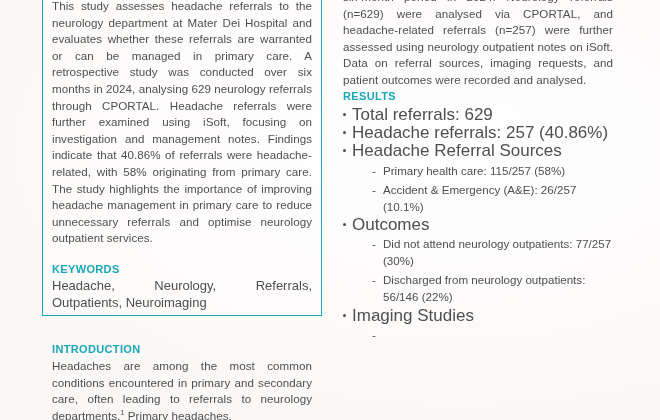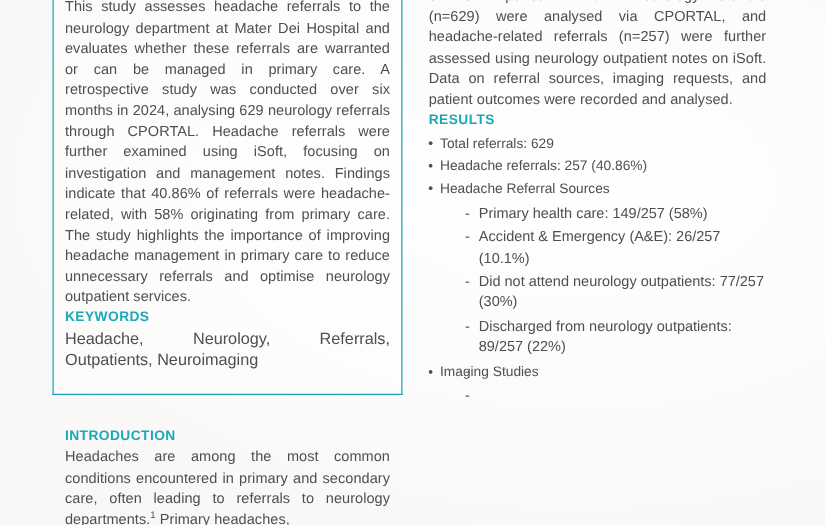--- a/index.html
+++ b/index.html
@@ -62,21 +62,21 @@
 
   h2.heading {
     margin: 0;
     font-size: 11px;
     line-height: 15px;
     font-weight: bold;
     color: #1aa8b8;
     letter-spacing: 0.35px;
   }
 
-  .kw-block { }
+  .kw-block { margin-top: 15px; }
   .kw-text {
     margin: 1px 0 0 0;
     font-size: 13px;
     line-height: 16.6px;
     text-align: justify;
     color: #4f4f4f;
   }
 
   
   .intro-block {
@@ -104,21 +104,21 @@
   .results-head { margin-top: 14px; }
 
   ul.bullets {
     list-style: none;
     margin: 3px 0 0 0;
     padding: 0;
   }
   ul.bullets > li {
     position: relative;
     padding-left: 9px;
-    font-size: 11px;
+    font-size: 17px;
     line-height: 16.4px;
     color: #4f4f4f;
     margin-top: 2px;
   }
   ul.bullets > li > .bullet-dot {
     position: absolute;
     left: 0;
     top: 6px;
     width: 3px;
     height: 3px;
@@ -186,36 +186,40 @@
         <span>Headache referrals: 257 (40.86%)</span>
       </li>
 
       <li>
         <span class="bullet-dot"></span>
         <span>Headache Referral Sources</span>
       </li>
       <ul class="sub">
         <li>
           <span class="dash">-</span>
-          <span>Primary health care: 149/257 (58%)</span>
+          <span>Primary health care: 115/257 (58%)</span>
         </li>
         <li>
           <span class="dash">-</span>
           <span>Accident &amp; Emergency (A&amp;E): 26/257 (10.1%)</span>
         </li>
       </ul>
 
+      <li>
+        <span class="bullet-dot"></span>
+        <span>Outcomes</span>
+      </li>
       <ul class="sub">
         <li>
           <span class="dash">-</span>
           <span>Did not attend neurology outpatients: 77/257 (30%)</span>
         </li>
         <li>
           <span class="dash">-</span>
-          <span>Discharged from neurology outpatients: 89/257 (22%)</span>
+          <span>Discharged from neurology outpatients: 56/146 (22%)</span>
         </li>
         <li>
           <span class="dash">-</span>
         </li>
       </ul>
 
       <li>
         <span class="bullet-dot"></span>
         <span>Imaging Studies</span>
       </li>

